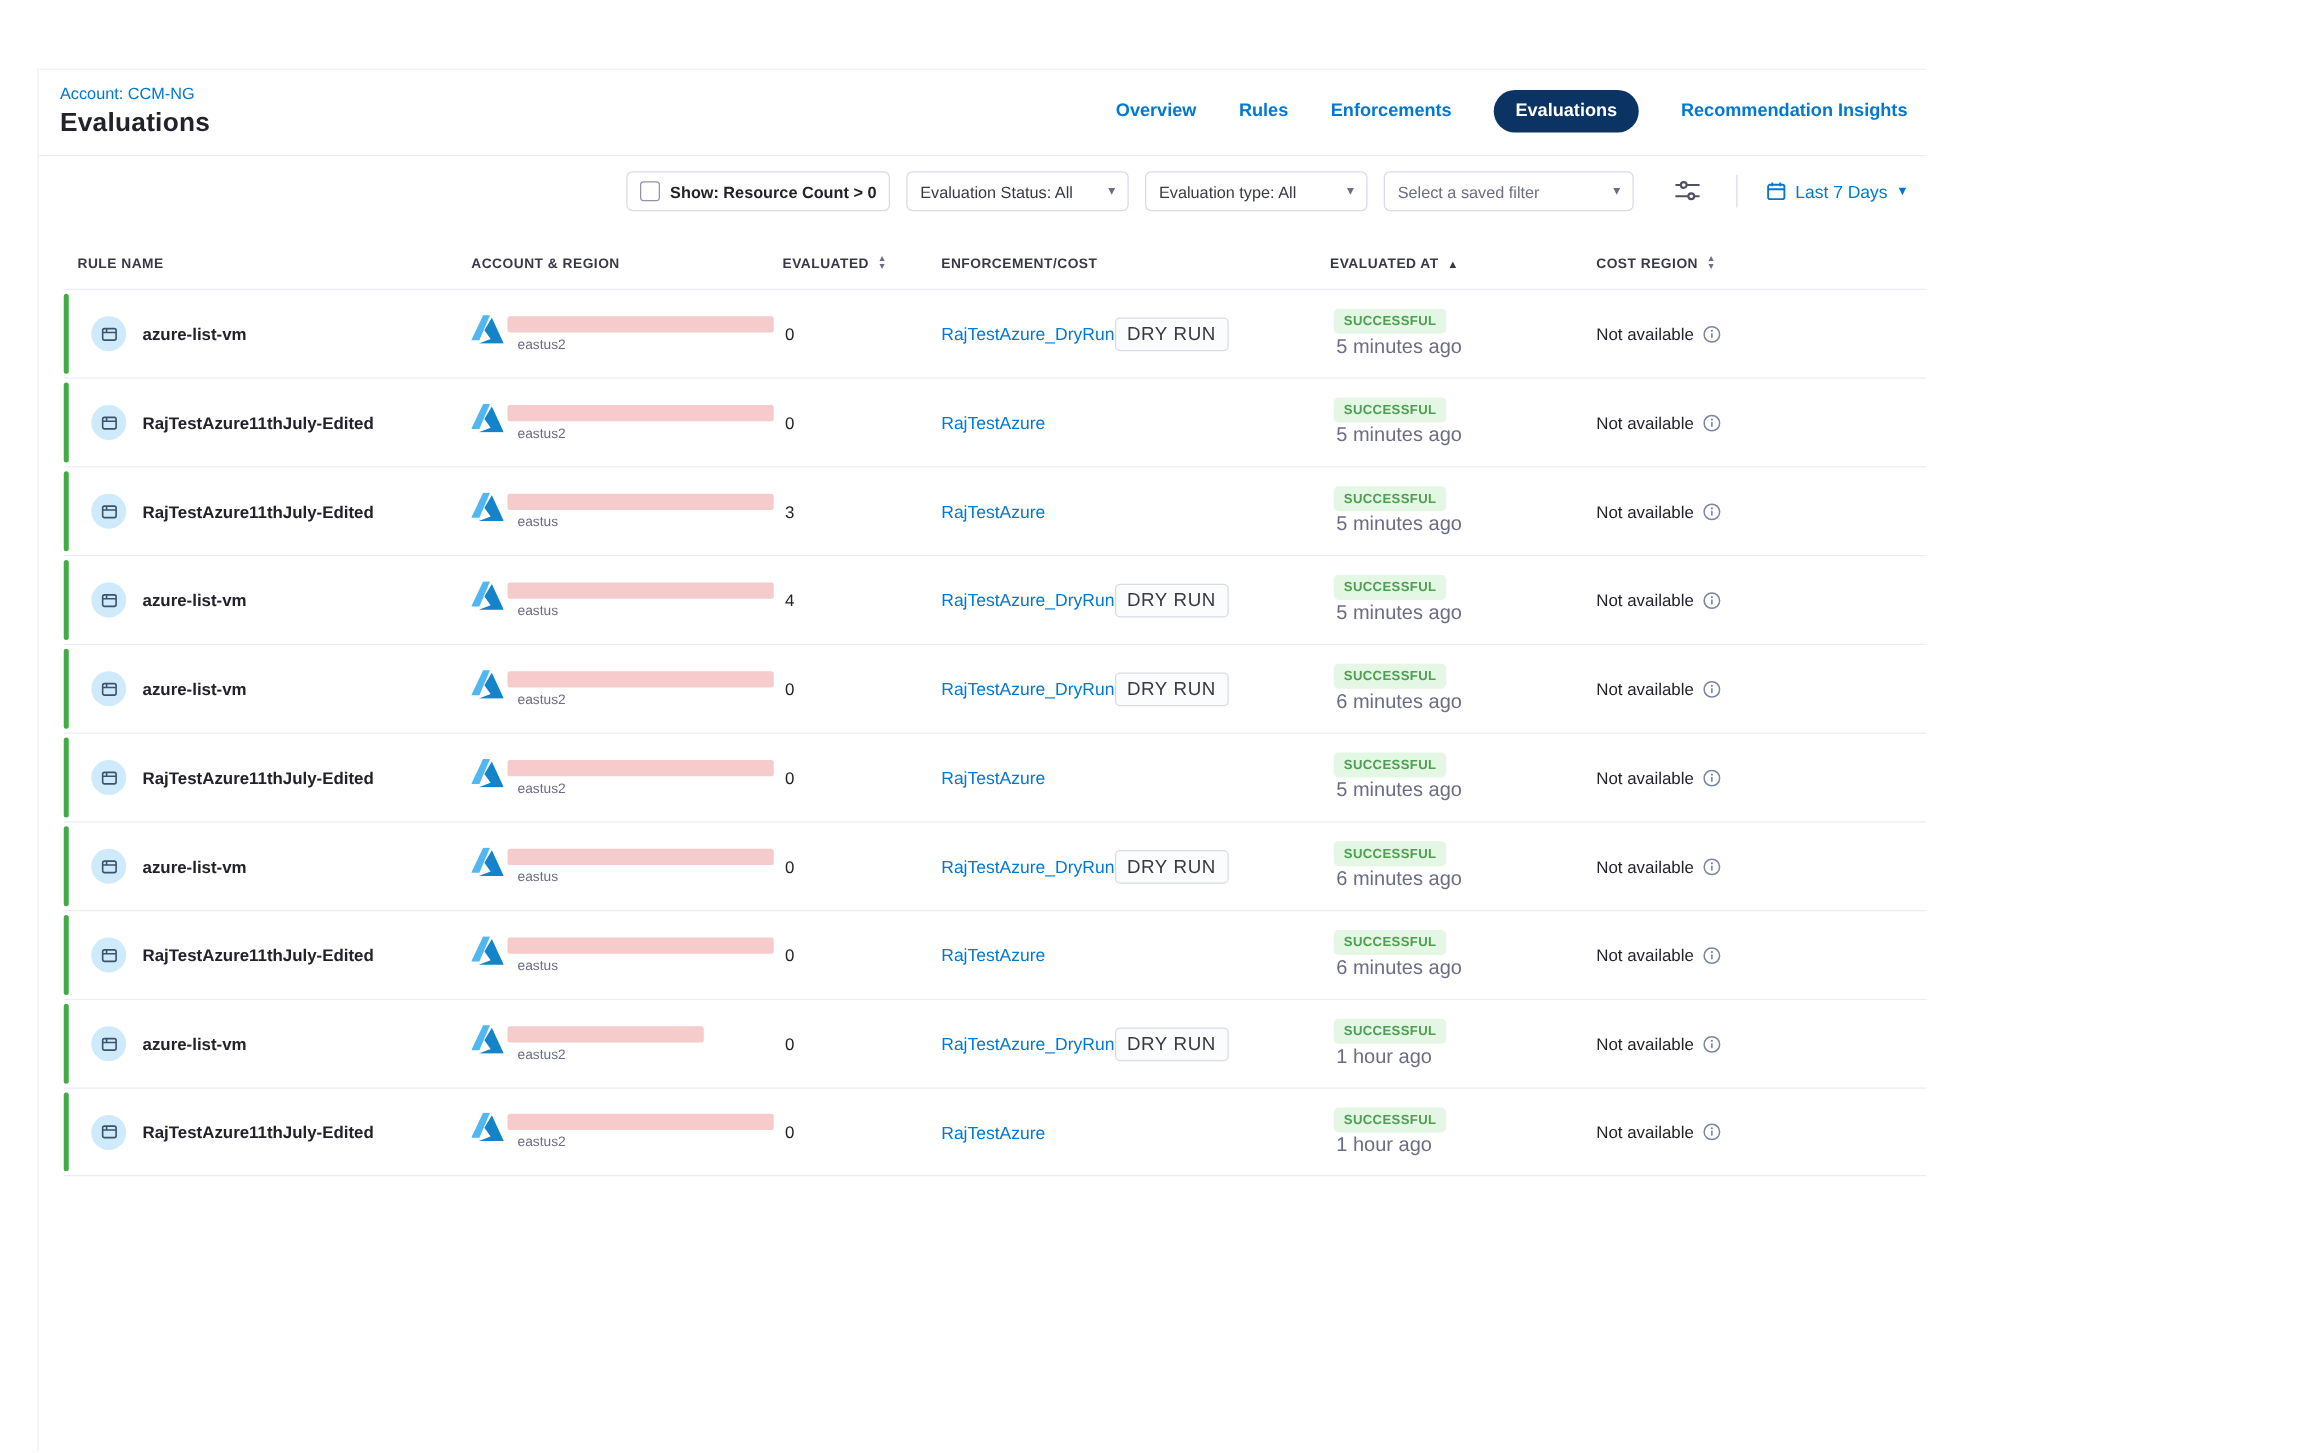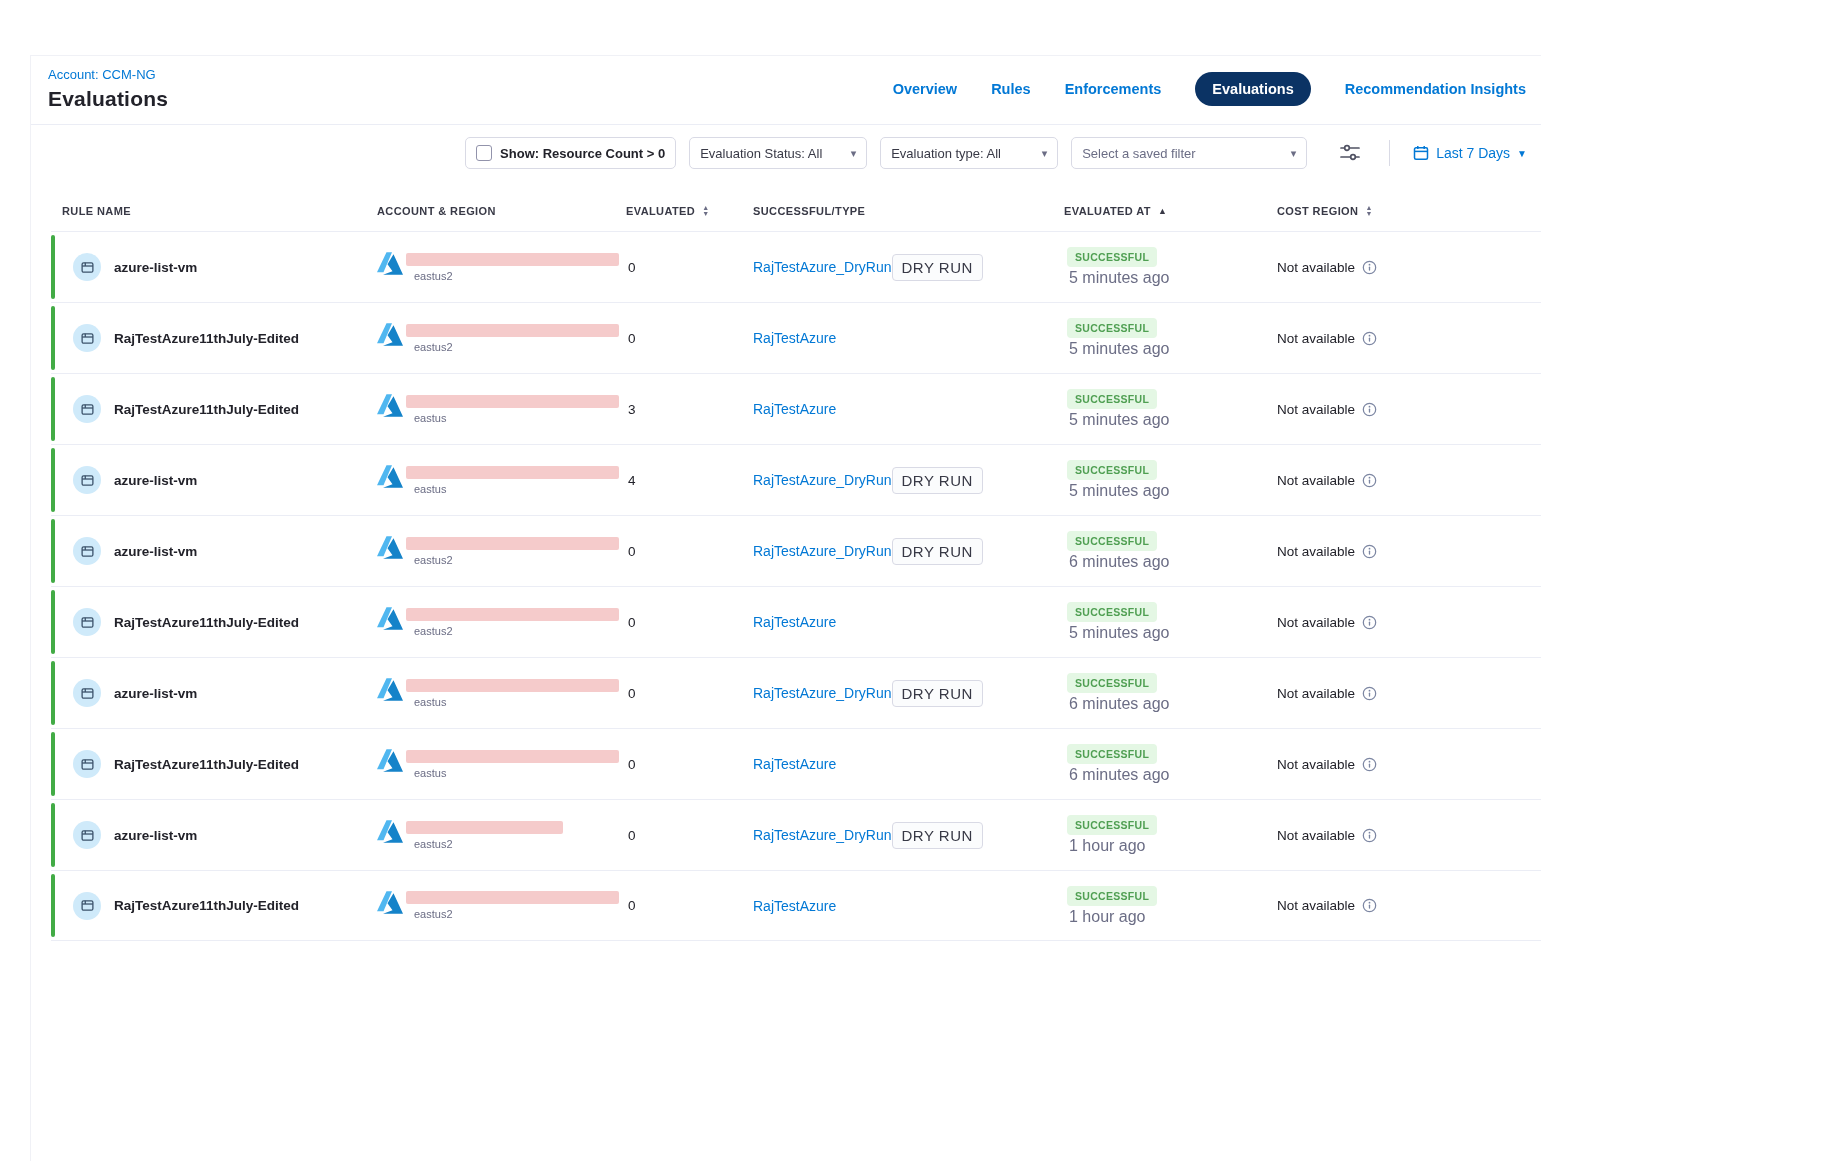--- a/index.html
+++ b/index.html
@@ -25,21 +25,21 @@
   
   .filter-bar { display:flex; align-items:center; justify-content:flex-end;
     gap:13px; padding:12px 8px 14px 0; }
   .control { height:32px; border:1px solid var(--border); border-radius:5px; background:#fff;
     display:flex; align-items:center; gap:8px; padding:0 10px; font-size:13px;
     color:var(--text-mid); cursor:pointer; }
   .checkbox { width:16px; height:16px; border:1.5px solid #9293ab; border-radius:3px; background:#fff; flex:none; }
   .checkbox-label { font-weight:600; color:var(--text-dark); white-space:nowrap; }
   .dropdown { justify-content:space-between; }
   .dd-status, .dd-type { width:178px; }
-  .dd-saved { width:236px; color:var(--text-gray); }
+  .dd-saved { width:200px; color:var(--text-gray); }
   .chev { color:var(--text-gray); font-size:11px; line-height:1; }
   .icon-btn { display:flex; align-items:center; padding:4px 6px; margin-left:14px; cursor:pointer; }
   .vdiv { width:1px; height:26px; background:var(--border); margin:0 10px; }
   .date-range { display:flex; align-items:center; gap:7px; color:var(--accent);
     font-size:14px; font-weight:500; cursor:pointer; padding-right:6px; white-space:nowrap;text-align:right; }
   .date-chev { font-size:10px; color:var(--accent); }
 
   
   .table-wrap { margin-left:20px; }
   .grid-cols { display:grid; grid-template-columns:326px 249px 127px 311px 213px 265px; }
@@ -158,21 +158,21 @@
         <span>ACCOUNT &amp; REGION</span>
       </div>
       <div class="th">
         <span>EVALUATED</span>
         <span class="sort-stack">
             <i>▲</i>
             <i>▼</i>
           </span>
       </div>
       <div class="th">
-        <span>SUCCESSFUL/TYPE</span>
+        <span>ENFORCEMENT/COST</span>
       </div>
       <div class="th">
         <span>EVALUATED AT</span>
         <span class="sort-asc">▲</span>
       </div>
       <div class="th">
         <span>COST REGION</span>
         <span class="sort-stack">
             <i>▲</i>
             <i>▼</i>

